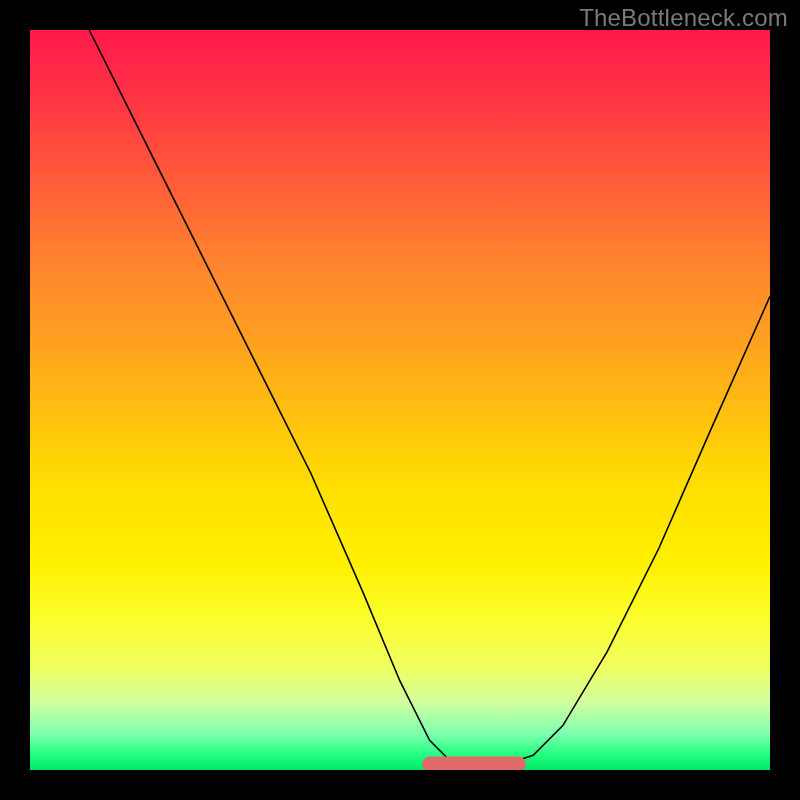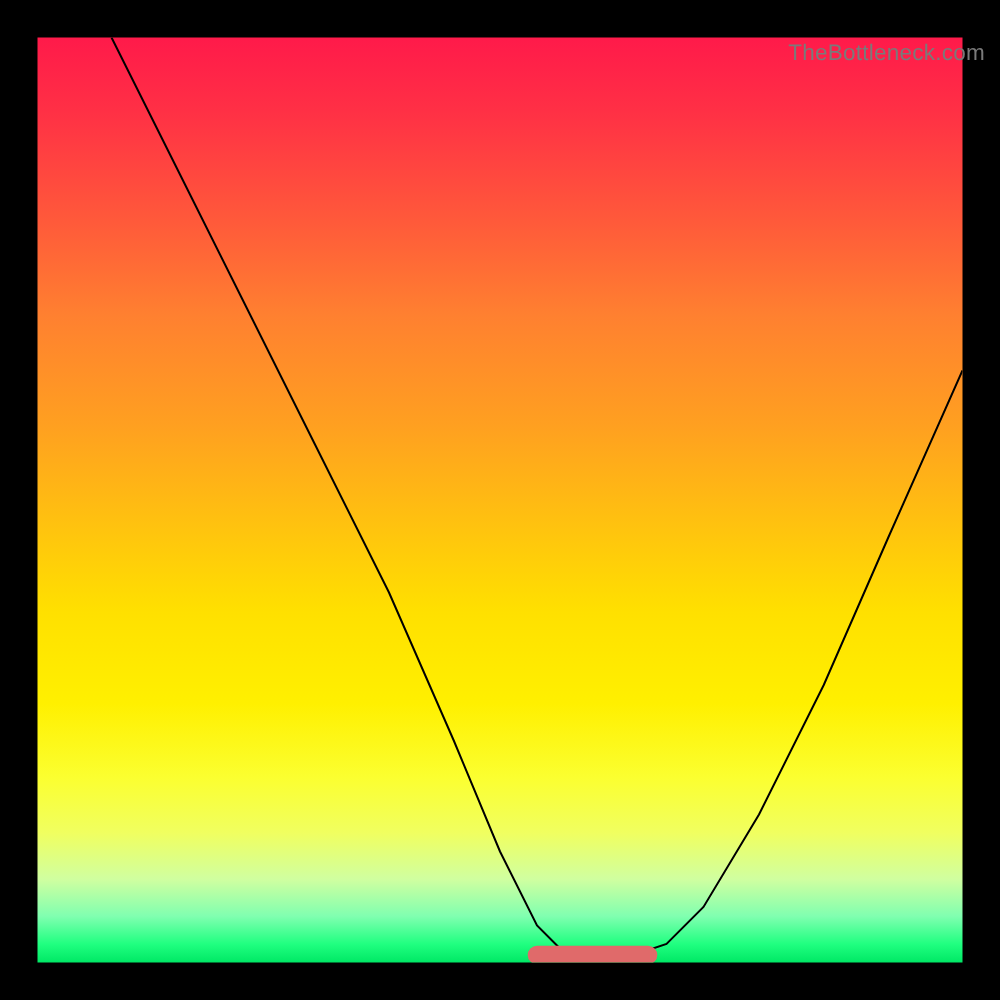--- a/index.html
+++ b/index.html
@@ -39,25 +39,24 @@
     left: 0;
     top: 0;
     width: 740px;
     height: 740px;
   }
   .watermark {
     position: absolute;
     top: 4px;
     right: 12px;
     font-family: Arial, Helvetica, sans-serif;
-    font-size: 18px;
+    font-size: 24px;
     font-weight: 500;
     color: #7a7a7a;
     letter-spacing: 0.2px;
-    margin-top: 28px;
   }
 </style>
 </head>
 <body>
 
 <div class="plot-area">
   <svg class="curve-svg" viewBox="0 0 740 740" preserveAspectRatio="none">
     <path id="curve-path" fill="none" stroke="#000" stroke-width="1.6" d="M59.2 0.0 L111.0 103.6 L162.8 207.2 L222.0 325.6 L281.2 444.0 L333.0 562.4 L370.0 651.2 L399.6 710.4 L421.8 732.6 L444.0 736.3 L458.8 736.3 L481.0 732.6 L503.2 725.2 L532.8 695.6 L577.2 621.6 L629.0 518.0 L680.8 399.6 L740.0 266.4"></path>
     <path id="bottom-path" fill="none" stroke-linecap="round" d="M399.6 734 L488.4 734" stroke="#e06a6a" stroke-width="14.9"></path>
   </svg>

